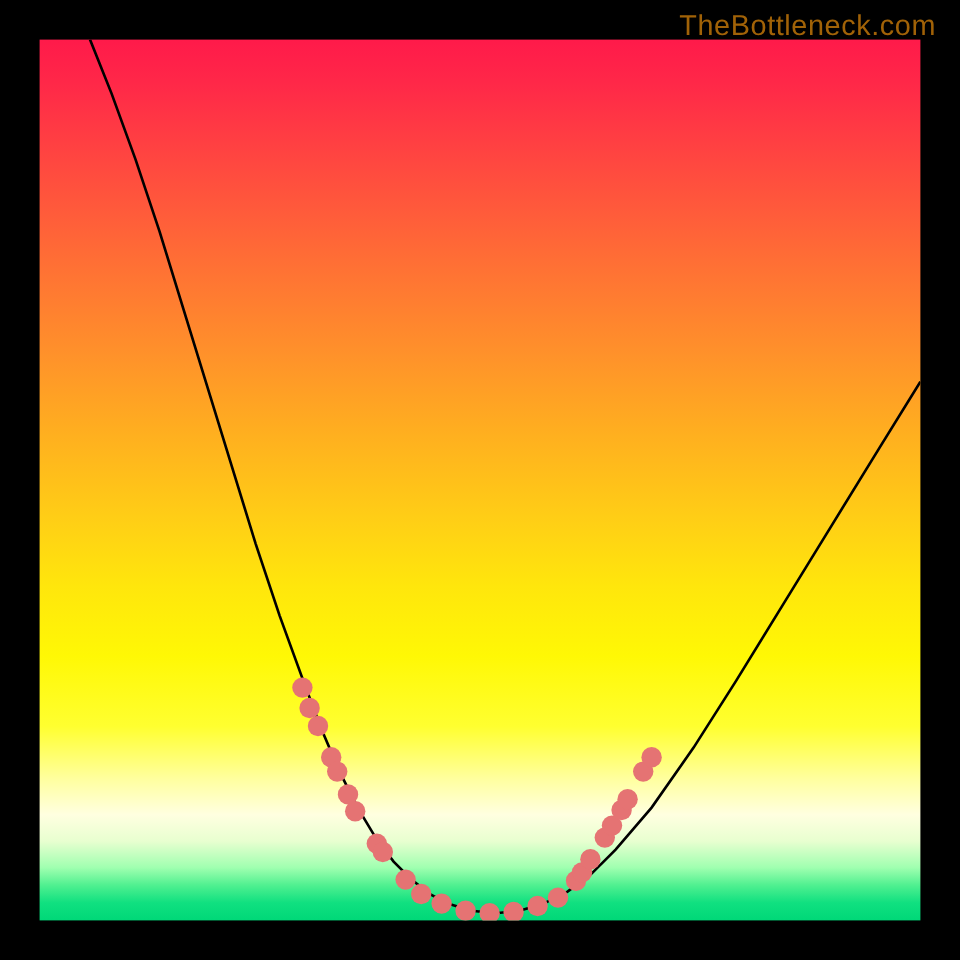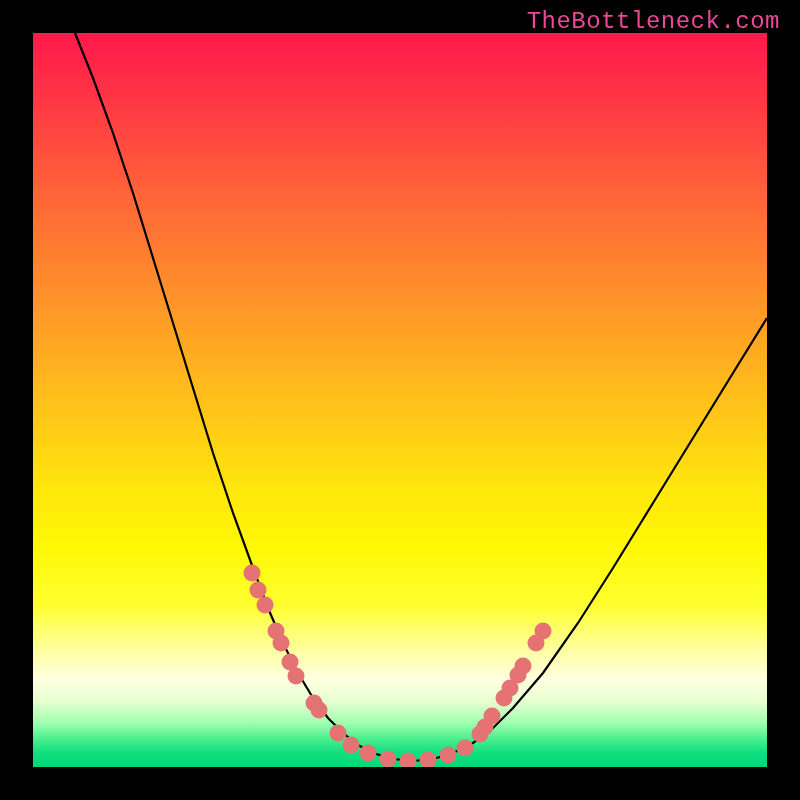--- a/index.html
+++ b/index.html
@@ -33,24 +33,24 @@
         #a0ffb0 94%,
         #50f090 96%,
         #10e080 98%,
         #00d878 100%
       );
     }
     .watermark {
       position: absolute;
       top: 8px;
       right: 20px;
-      font-family: Liberation Mono, monospace;
+      font-family: Liberation Sans, sans-serif;
       font-size: 24px;
       font-weight: 500;
-      color: #ec4899;
+      color: #a16207;
       letter-spacing: 0.5px;
     }
     svg.curve-layer {
       position: absolute;
       left: 0;
       top: 0;
       width: 734px;
       height: 734px;
     }
     .curve { fill: none; stroke: #000; stroke-width: 2.2; }

